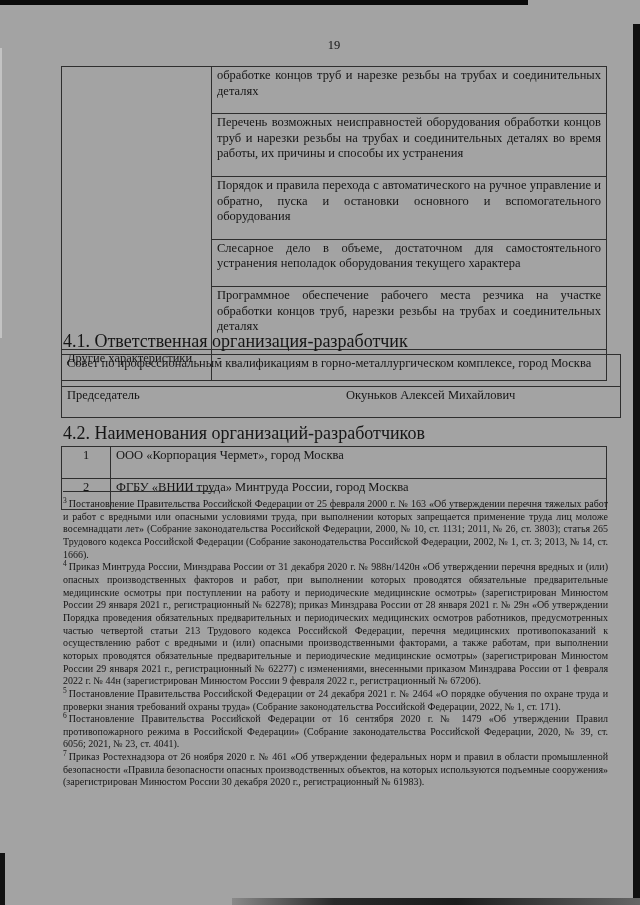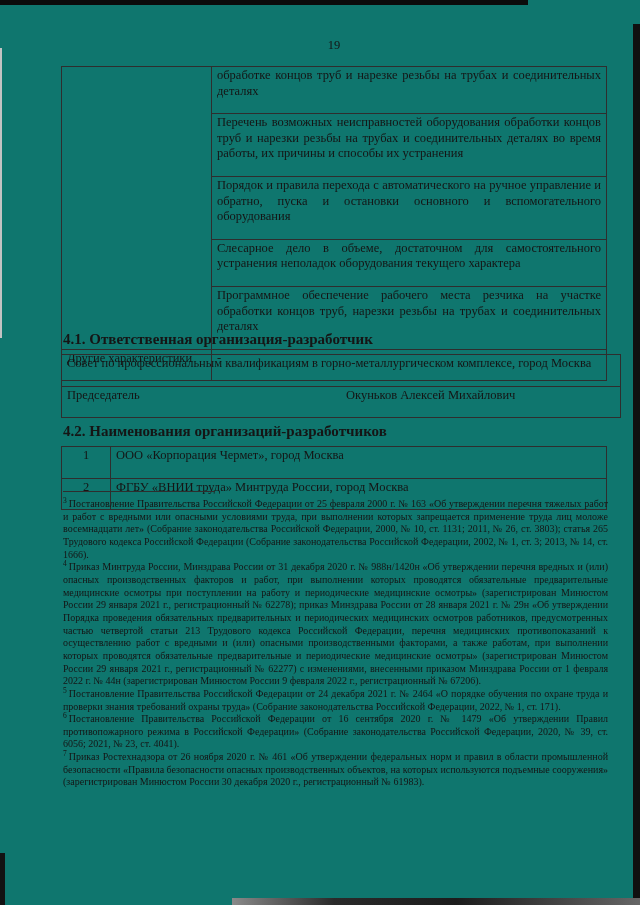--- a/index.html
+++ b/index.html
@@ -6,21 +6,21 @@
   body {
     width: 640px; height: 905px;
     background: #ffffff;
     font-family: "Liberation Serif", "DejaVu Serif", serif;
     color: #151515;
     -webkit-font-smoothing: antialiased;
   }
   .page {
     position: relative;
     width: 640px; height: 905px;
-    background: #0f766e;
+    background: #a3a3a3;
     overflow: hidden;
   }
 
   
   .art { position: absolute; }
   .art-top    { left: 0; top: 0; width: 528px; height: 5px; background: #0b0b0b; }
   .art-right  { left: 633px; top: 24px; width: 7px; height: 874px; background: #101010; }
   .art-bottom { left: 232px; top: 898px; width: 408px; height: 7px;
                 background: linear-gradient(90deg,#8a8a8a 0%,#2a2a2a 25%,#1c1c1c 55%,#444 80%,#666 100%); }
   .art-bl     { left: 0; top: 853px; width: 5px; height: 52px; background: #121212; }
@@ -56,21 +56,21 @@
   .t42 { left: 61px; top: 446px; width: 546px; }
   .t42 .num { width: 38px; text-align: center; }
 
   .sec-title {
     position: absolute; left: 61px; top: 293px; width: 546px;
     margin: 0; text-align: center;
     font-size: 13.5px; font-weight: bold;
   }
   .sub-heading {
     position: absolute; left: 63px; margin: 0;
-    font-size: 15px; font-weight: bold;
+    font-size: 18px; font-weight: normal;
   }
   .h41 { top: 331px; }
   .h42 { top: 423px; }
 
   .fn-sep {
     position: absolute; left: 63px; top: 491px; width: 152px;
     border-top: 1.6px solid #2e2e2e;
   }
   .footnotes {
     position: absolute; left: 63px; top: 498px; width: 545px;

